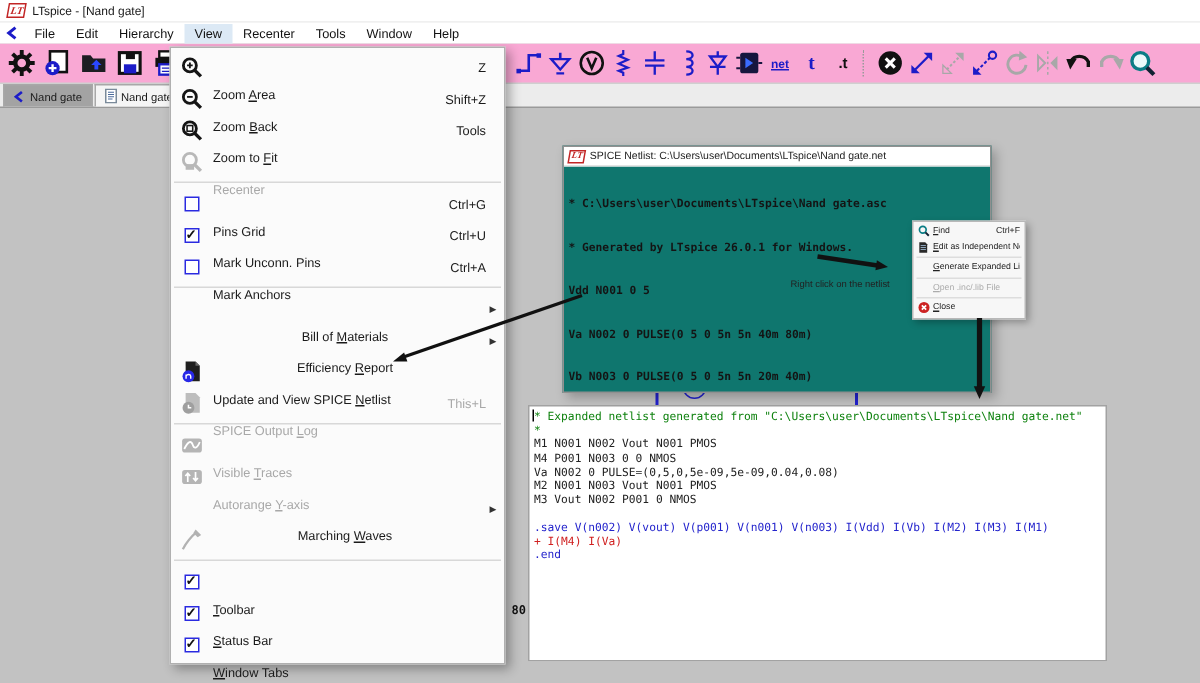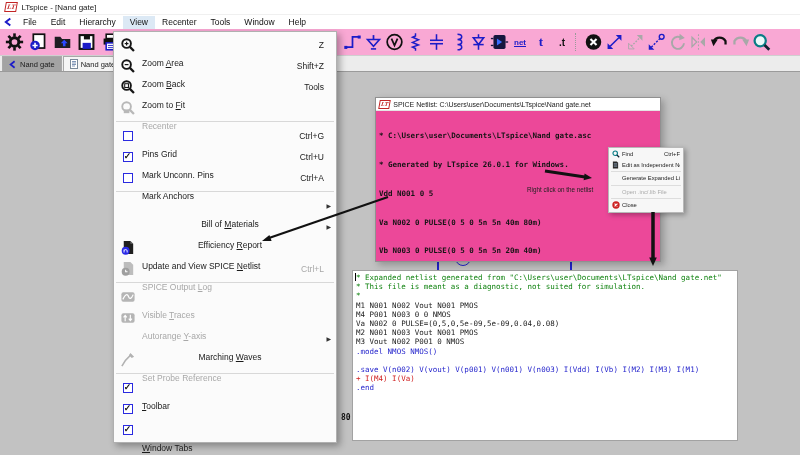--- a/index.html
+++ b/index.html
@@ -42,39 +42,39 @@
     border-bottom:1px solid #9a9a9a; display:flex; align-items:flex-end; padding-left:2px; z-index:40; }
   .tab { height:15px; display:flex; align-items:center; gap:3px; padding:0 6px; font-size:7.5px;
     color:#1a1a1a; border:1px solid #a8a8a8; border-bottom:none; background:#f5f5f5; margin-right:1px; white-space:nowrap; }
   .tab.active { background:#a3a3a3; }
 
   
   .canvas { position:absolute; left:0; top:72px; width:800px; height:383px; background:#c2c2c2; }
   .frag { position:absolute; z-index:5; }
   .frag-vline { width:2px; background:#2222cc; }
   .frag-circle { border:1.5px solid #2222cc; border-radius:50%; background:transparent; }
-  .frag80 { position:absolute; left:341px; top:413px; z-index:5;
+  .frag80 { position:absolute; left:341px; top:402px; z-index:5;
     font:bold 8px "DejaVu Sans Mono", monospace; color:#111; }
 
   
   .view-menu { position:absolute; left:113px; top:31px; width:224px; background:#fbfbfb;
     border:1px solid #b0b0b0; box-shadow:3px 3px 7px rgba(0,0,0,.32); z-index:50; padding:2px 0; }
   .mrow { height:21px; display:flex; align-items:center; padding:0 3px 0 5px; font-size:8.5px; color:#1a1a1a; }
   .mrow.disabled { color:#a8a8a8; }
   .mic { width:17px; height:17px; flex:0 0 17px; display:flex; align-items:center; justify-content:center; }
   .mlabel { margin-left:6px; white-space:nowrap; flex:1;margin-top:36px; }
   .mrow.centerlbl .mlabel { text-align:center; margin-left:0; }
   .mshort { padding-right:9px; white-space:nowrap; }
   .marrow { width:9px; font-size:6px; color:#333; text-align:right; padding-right:2px; }
   .msep { border-top:1px solid #d8d8d8; margin:3px 2px; height:0; }
   .checkbox { width:10px; height:10px; border:1px solid #2a2ae0; background:#fff; display:flex;
     align-items:center; justify-content:center; font-size:9px; line-height:9px; font-weight:bold; color:#111; }
 
   
-  .netwin { position:absolute; left:375px; top:97px; width:286px; height:165px; background:#ec4899;
+  .netwin { position:absolute; left:375px; top:97px; width:286px; height:165px; background:#0f766e;
     border:1px solid #909090; box-shadow:3px 3px 7px rgba(0,0,0,.25); z-index:20; }
   .netwin-title { height:13px; display:flex; align-items:center; gap:3px; padding-left:3px;
     font-size:7px; color:#222; background:#fff; border-bottom:1px solid #e4e4e4; white-space:nowrap; overflow:hidden; }
   .netwin-body { padding:1px 3px; font:bold 7.5px "DejaVu Sans Mono", monospace; line-height:9.6px;
     color:#141414; white-space:pre; overflow:hidden; height:150px; }
   .nline { min-height:9.6px; }
 
   
   .ctxmenu { position:absolute; left:608px; top:147px; width:76px; background:#f7f7f7;
     border:1px solid #b8b8b8; box-shadow:2px 2px 5px rgba(0,0,0,.3); z-index:30; padding:1px 0;
@@ -319,28 +319,26 @@
 
 <div class="canvas"></div>
 <div class="frag frag-vline" style="left:437px;top:246px;height:26px;"></div>
 <div class="frag frag-vline" style="left:570px;top:246px;height:26px;"></div>
 <div class="frag frag-circle" style="left:455px;top:250px;width:16px;height:16px;"></div>
 <div class="frag80">80</div>
 
 <div class="xpanel">
   <div class="caret"></div>
   <div class="xline" data-color="green">* Expanded netlist generated from "C:\Users\user\Documents\LTspice\Nand gate.net"</div>
-  <div class="xline" data-color="green">* This file is meant as a diagnostic, not suited for simulation.</div>
   <div class="xline" data-color="green">*</div>
   <div class="xline" data-color="black">M1 N001 N002 Vout N001 PMOS</div>
   <div class="xline" data-color="black">M4 P001 N003 0 0 NMOS</div>
   <div class="xline" data-color="black">Va N002 0 PULSE=(0,5,0,5e-09,5e-09,0.04,0.08)</div>
   <div class="xline" data-color="black">M2 N001 N003 Vout N001 PMOS</div>
   <div class="xline" data-color="black">M3 Vout N002 P001 0 NMOS</div>
-  <div class="xline" data-color="blue">.model NMOS NMOS()</div>
   <div class="xline" data-color="black"></div>
   <div class="xline" data-color="blue">.save V(n002) V(vout) V(p001) V(n001) V(n003) I(Vdd) I(Vb) I(M2) I(M3) I(M1)</div>
   <div class="xline" data-color="red">+ I(M4) I(Va)</div>
   <div class="xline" data-color="blue">.end</div>
 </div>
 
 <div class="netwin">
   <div class="netwin-title">
     <span class="lt-logo" style="font-size:6px;line-height:7px;">LT</span>
     <span>SPICE Netlist: C:\Users\user\Documents\LTspice\Nand gate.net</span>
@@ -499,21 +497,21 @@
   </div>
   <div class="mrow disabled">
     <span class="mic">
       <svg width="16" height="16" viewBox="0 0 17 17">
           <path d="M4 1 L11 1 L14 4 L14 15 L4 15 Z" fill="#bdbdbd"></path>
           <circle cx="6" cy="11.5" r="4.2" fill="#9f9f9f"></circle>
           <path d="M6 9.3 L6 11.5 L8 11.5" stroke="#fff" stroke-width="1.1" fill="none"></path>
         </svg>
     </span>
     <span class="mlabel">SPICE Output <u>L</u>og</span>
-    <span class="mshort">Ctrl+L</span>
+    <span class="mshort">This+L</span>
   </div>
   <div class="msep"></div>
   <div class="mrow disabled">
     <span class="mic">
       <svg width="16" height="16" viewBox="0 0 17 17">
           <rect x="1.5" y="3.5" width="14" height="10" rx="2" fill="#b5b5b5"></rect>
           <path d="M3 11 C6 5 8 5 9 8 C10 11 12 11 14 6" stroke="#fff" stroke-width="1.3" fill="none"></path>
         </svg>
     </span>
     <span class="mlabel">Visible <u>T</u>races</span>
@@ -535,35 +533,35 @@
     <span class="mlabel">Marching <u>W</u>aves</span>
     <span class="marrow">▶</span>
   </div>
   <div class="mrow disabled">
     <span class="mic">
       <svg width="16" height="16" viewBox="0 0 17 17">
           <path d="M2 15 C5 9 8 6 12 2.5" stroke="#b2b2b2" stroke-width="1.6" fill="none"></path>
           <path d="M11 1 L15 5 L12.5 6.5 L9.5 3.5 Z" fill="#b2b2b2"></path>
         </svg>
     </span>
-    <span class="mlabel">Set Probe Reference</span>
     <span class="mshort"></span>
   </div>
   <div class="msep"></div>
   <div class="mrow">
     <span class="mic">
         <span class="checkbox">✓</span>
       </span>
     <span class="mlabel"><u>T</u>oolbar</span>
     <span class="mshort"></span>
   </div>
   <div class="mrow">
     <span class="mic">
         <span class="checkbox">✓</span>
       </span>
+    <span class="mlabel"><u>S</u>tatus Bar</span>
     <span class="mshort"></span>
   </div>
   <div class="mrow">
     <span class="mic">
         <span class="checkbox">✓</span>
       </span>
     <span class="mlabel"><u>W</u>indow Tabs</span>
     <span class="mshort"></span>
   </div>
 </div>

